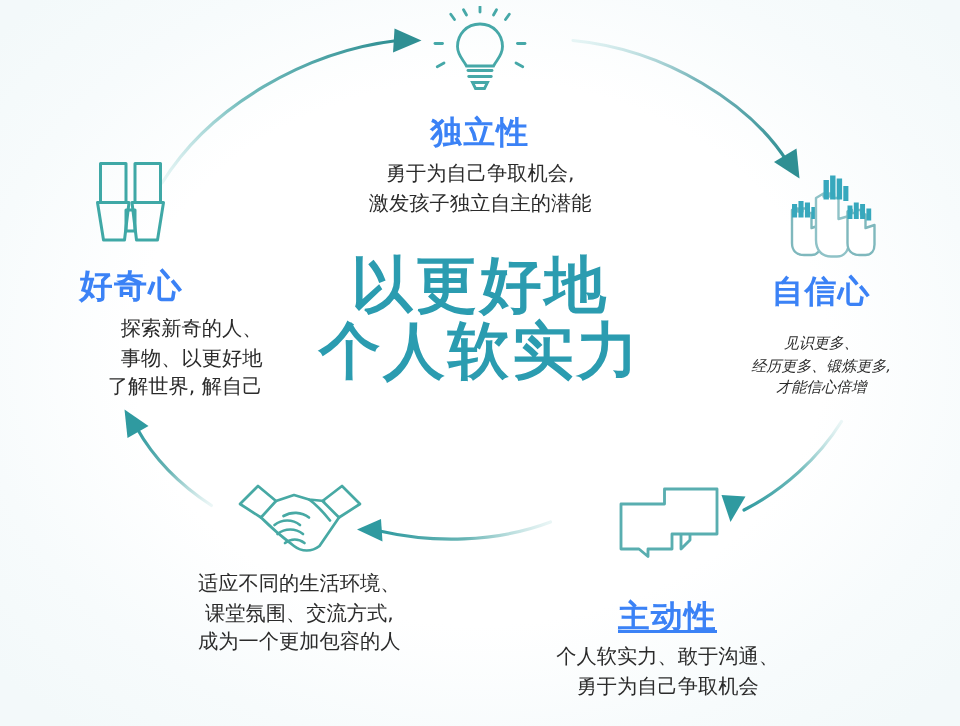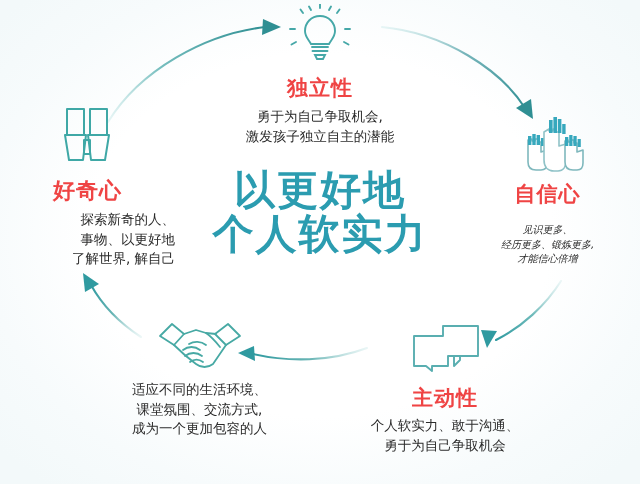--- a/index.html
+++ b/index.html
@@ -38,21 +38,21 @@
   }
 
   .node-icon {
     display: block;
     margin: 0 auto;
     line-height: 0;
   }
 
   .node-title {
     font-weight: bold;
-    color: #ef4444;
+    color: #3b82f6;
     letter-spacing: 1px;
     white-space: nowrap;
   }
 
   .node-desc {
     color: #2b2b2b;
     white-space: pre-line;
   }
 
   
@@ -91,21 +91,21 @@
     width: 185px;
   }
   #node-right .node-title { font-size: 21px; margin-top: 6px; }
   #node-right .node-desc { font-size: 10px; line-height: 1.45; margin-top: 15px; font-style: italic; }
 
   #node-bottomright {
     left: 340px;
     top: 320px;
     width: 210px;
   }
-  #node-bottomright .node-title { font-size: 21px; margin-top: 6px; }
+  #node-bottomright .node-title { font-size: 21px; margin-top: 19px; text-decoration: underline; }
   #node-bottomright .node-desc { font-size: 13.5px; line-height: 1.45; margin-top: 4px; }
 
   #node-bottomleft {
     left: 92px;
     top: 318px;
     width: 215px;
   }
   #node-bottomleft .node-title { font-size: 21px; margin-top: 4px; }
   #node-bottomleft .node-desc { font-size: 13.5px; line-height: 1.45; margin-top: 4px; }
 

